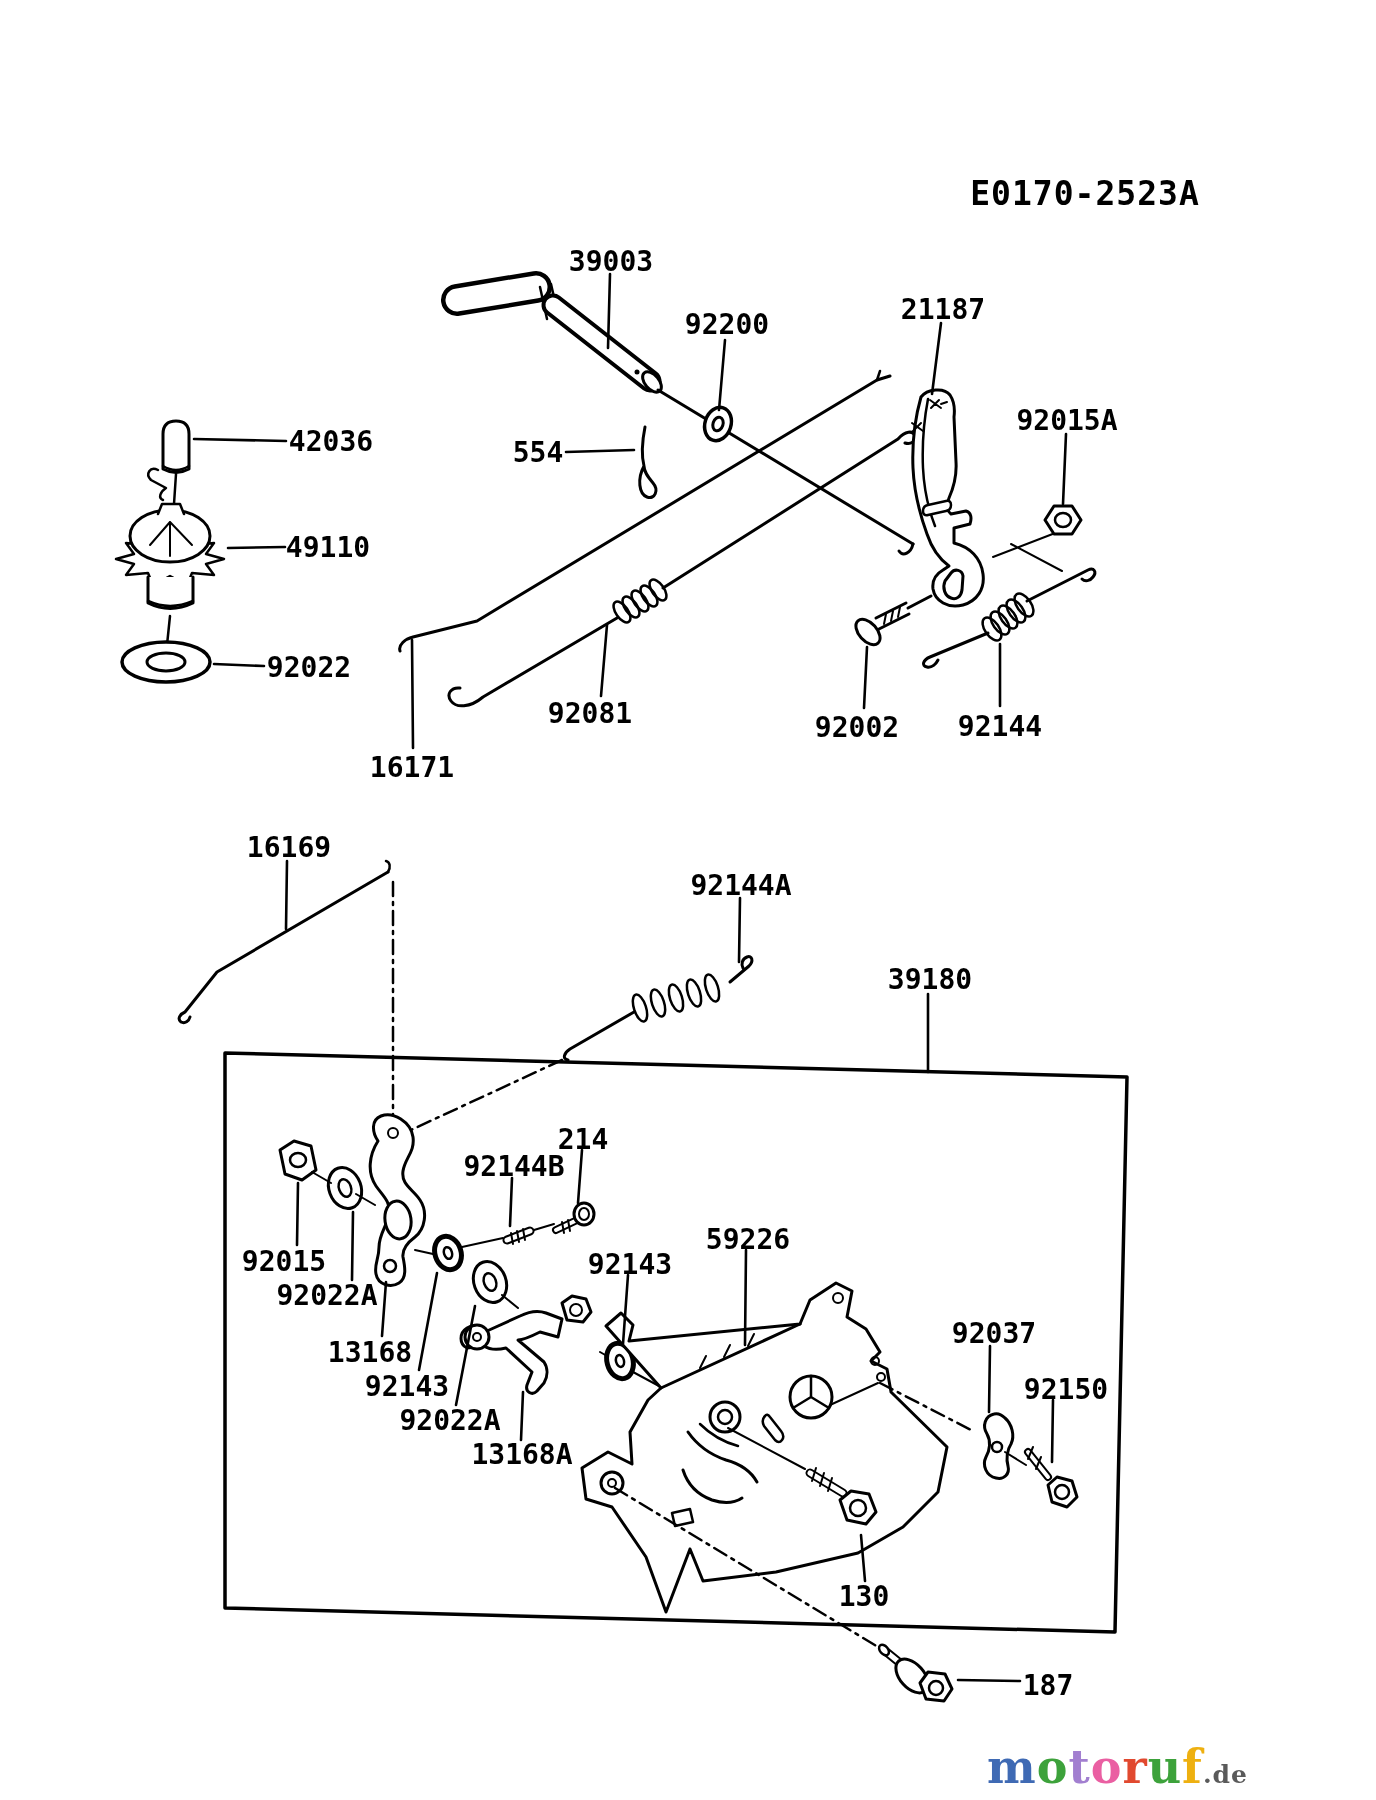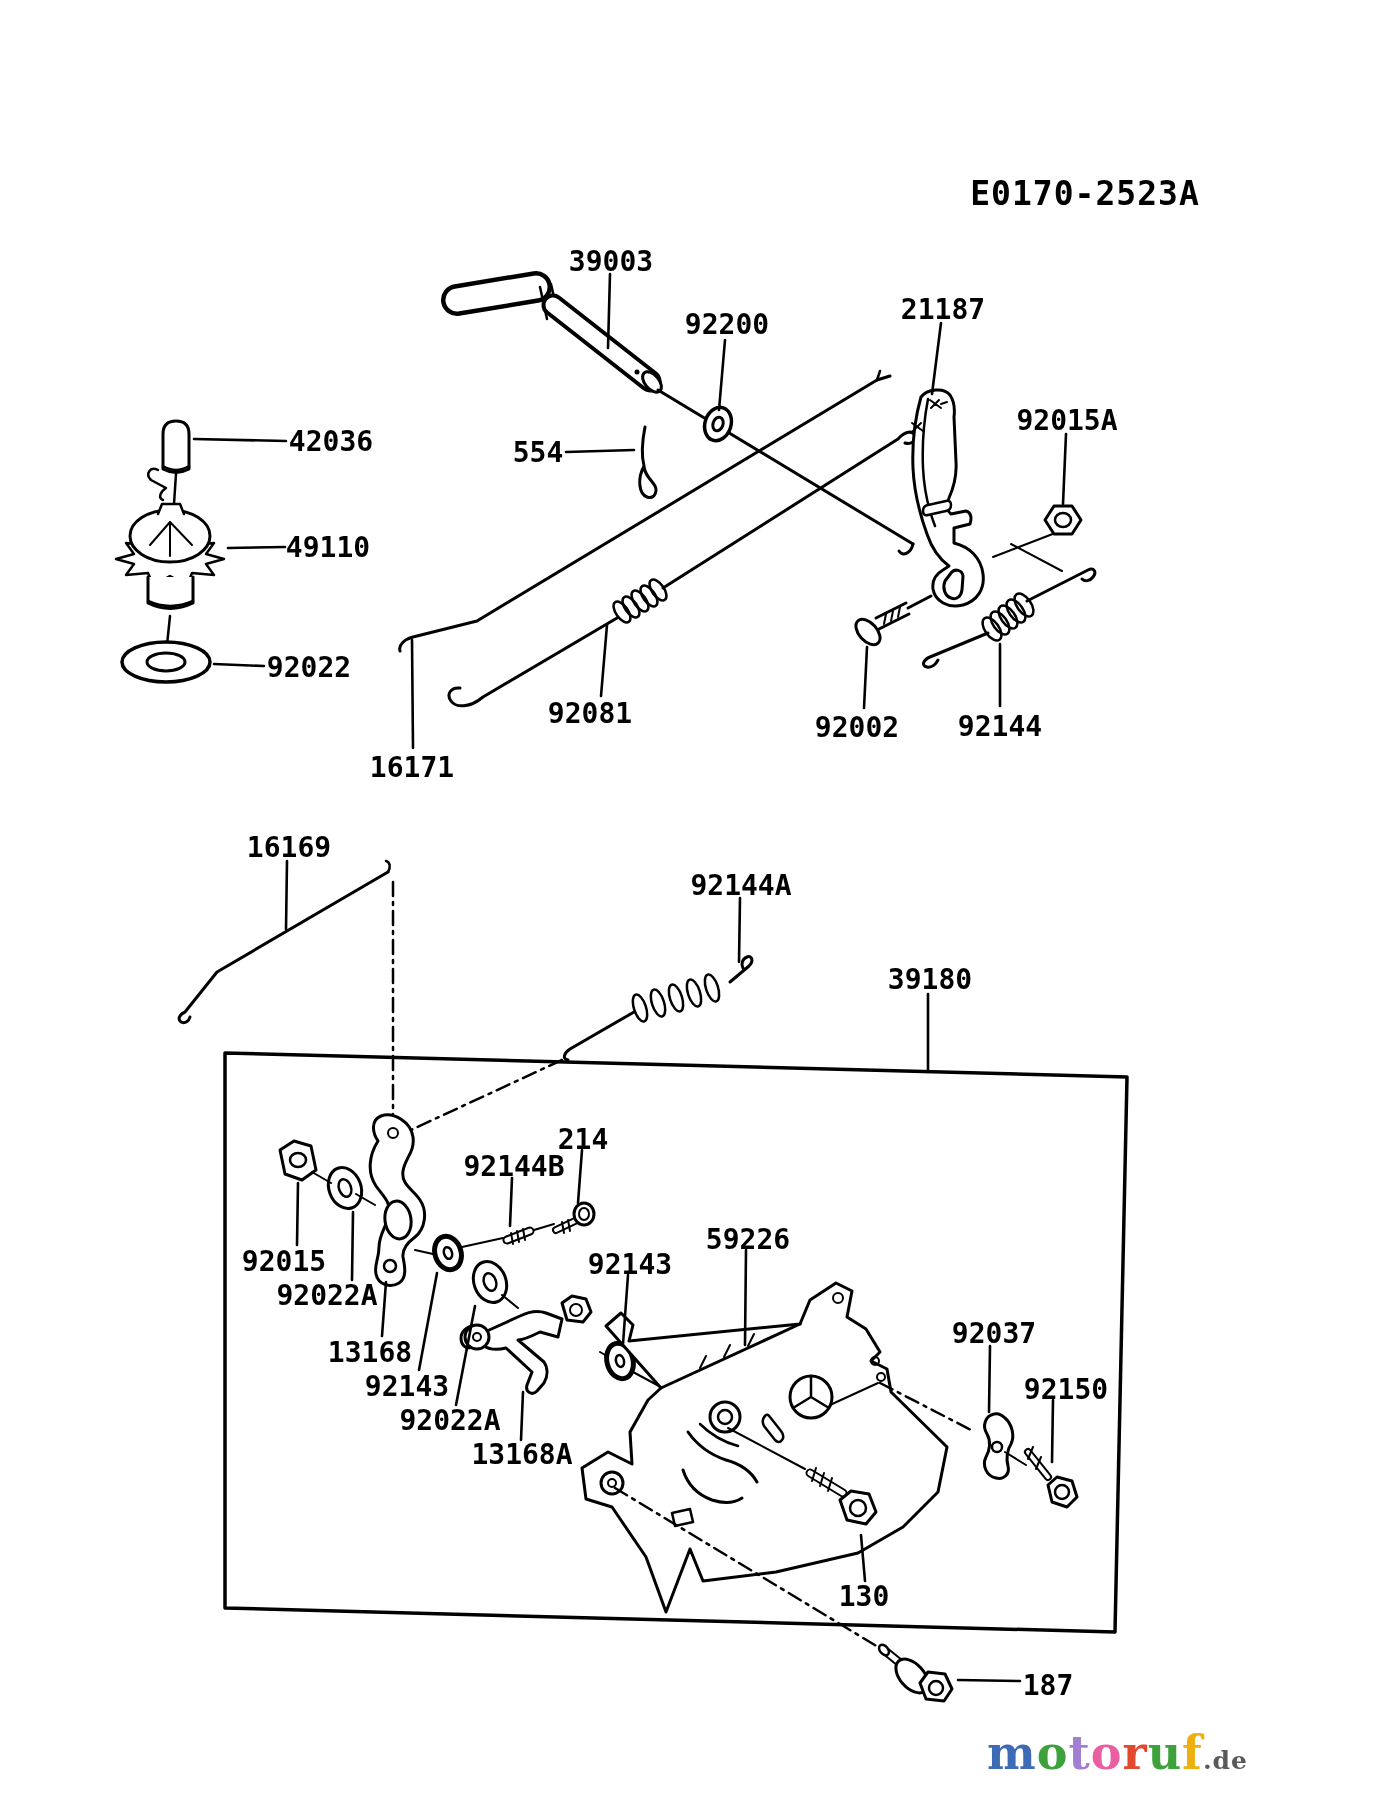--- a/index.html
+++ b/index.html
@@ -12,21 +12,21 @@
   .s25{stroke:#000;stroke-width:2.5;fill:none;}
   .s2{stroke:#000;stroke-width:2;fill:none;}
   .wf{fill:#fff;}
   .bold5{stroke:#000;stroke-width:5;fill:#fff;}
   .fatb{stroke:#000;fill:none;}
   .fatw{stroke:#fff;fill:none;}
   .leader{stroke:#000;stroke-width:2.6;fill:none;}
   .dashdot{stroke:#000;stroke-width:2.5;fill:none;stroke-dasharray:14 6 3 6;}
   .lbl{font:700 28px "DejaVu Sans Mono",monospace;fill:#000;text-anchor:middle;}
   .hdr{font:700 33px "DejaVu Sans Mono",monospace;fill:#000;text-anchor:middle;letter-spacing:1px;}
-  #watermark{position:absolute;right:6px;bottom:20px;font-family:"DejaVu Serif",serif;
+  #watermark{position:absolute;right:6px;bottom:6px;font-family:"DejaVu Serif",serif;
              font-weight:700;font-size:46px;letter-spacing:1px;}
   #watermark .suffix{font-size:25px;font-weight:700;color:#5a5a5a;}
 </style>
 </head>
 <body>
 
 <div id="stage">
 <svg width="1376" height="1800" viewBox="0 0 1376 1800">
 
   <g>

